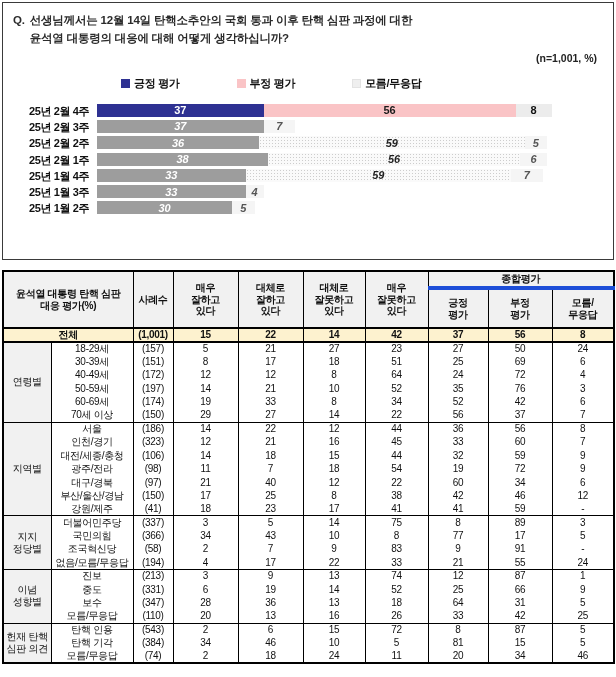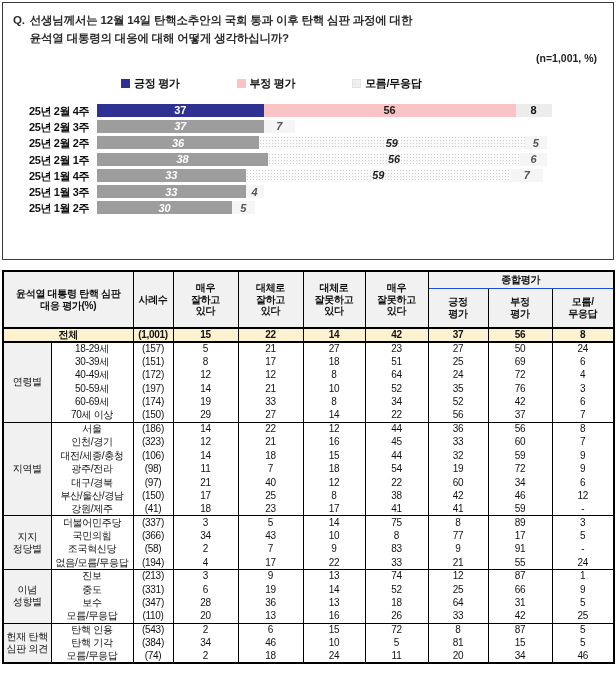--- a/index.html
+++ b/index.html
@@ -41,21 +41,21 @@
     position:absolute; left:2px; top:270px; width:611px;
     border-collapse:collapse; table-layout:fixed; font-size:10px;
     border:2px solid #000;
   }
   .data-table th, .data-table td {
     border-left:1px solid #000; border-right:1px solid #000;
     padding:0; text-align:center; vertical-align:middle;
     white-space:pre-line; line-height:1.18; letter-spacing:-0.3px;
   }
   thead th { background:var(--hdr,#f1f1f1); font-weight:600; }
-  .summary-title-row th { border-bottom:1px solid #1d4ed8; height:17px; }
+  .summary-title-row th { border-bottom:4px solid #1d4ed8; height:17px; }
   .hdr-bottom { border-bottom:2px solid #000 !important; }
   .hdr-row2 th { height:40px; }
   .row-total td { background:var(--hl,#fdf2cf); font-weight:700; border-top:2px solid #000; border-bottom:2px solid #000; height:17px; }
   .data-table tbody td, .data-table tbody th { height:13.4px; }
   .group-cell { background:var(--hdr,#f1f1f1); font-weight:400; }
   .group-start td, .group-start th { border-top:1px solid #000; }
   .sub-label { letter-spacing:-0.5px; }
 </style>
 </head>
 <body>

